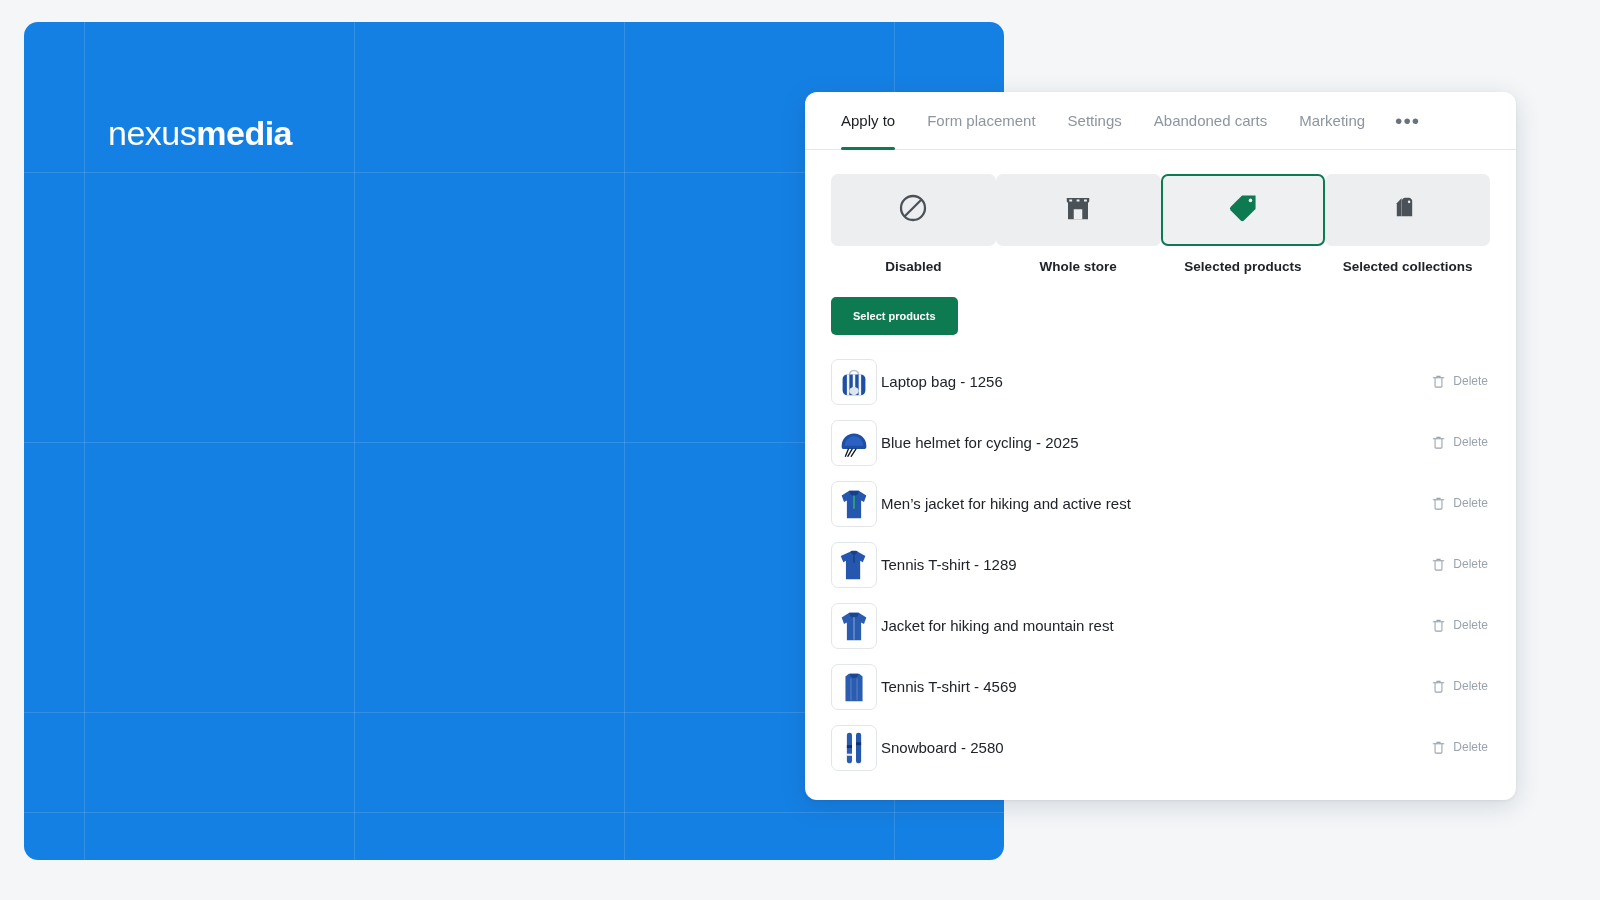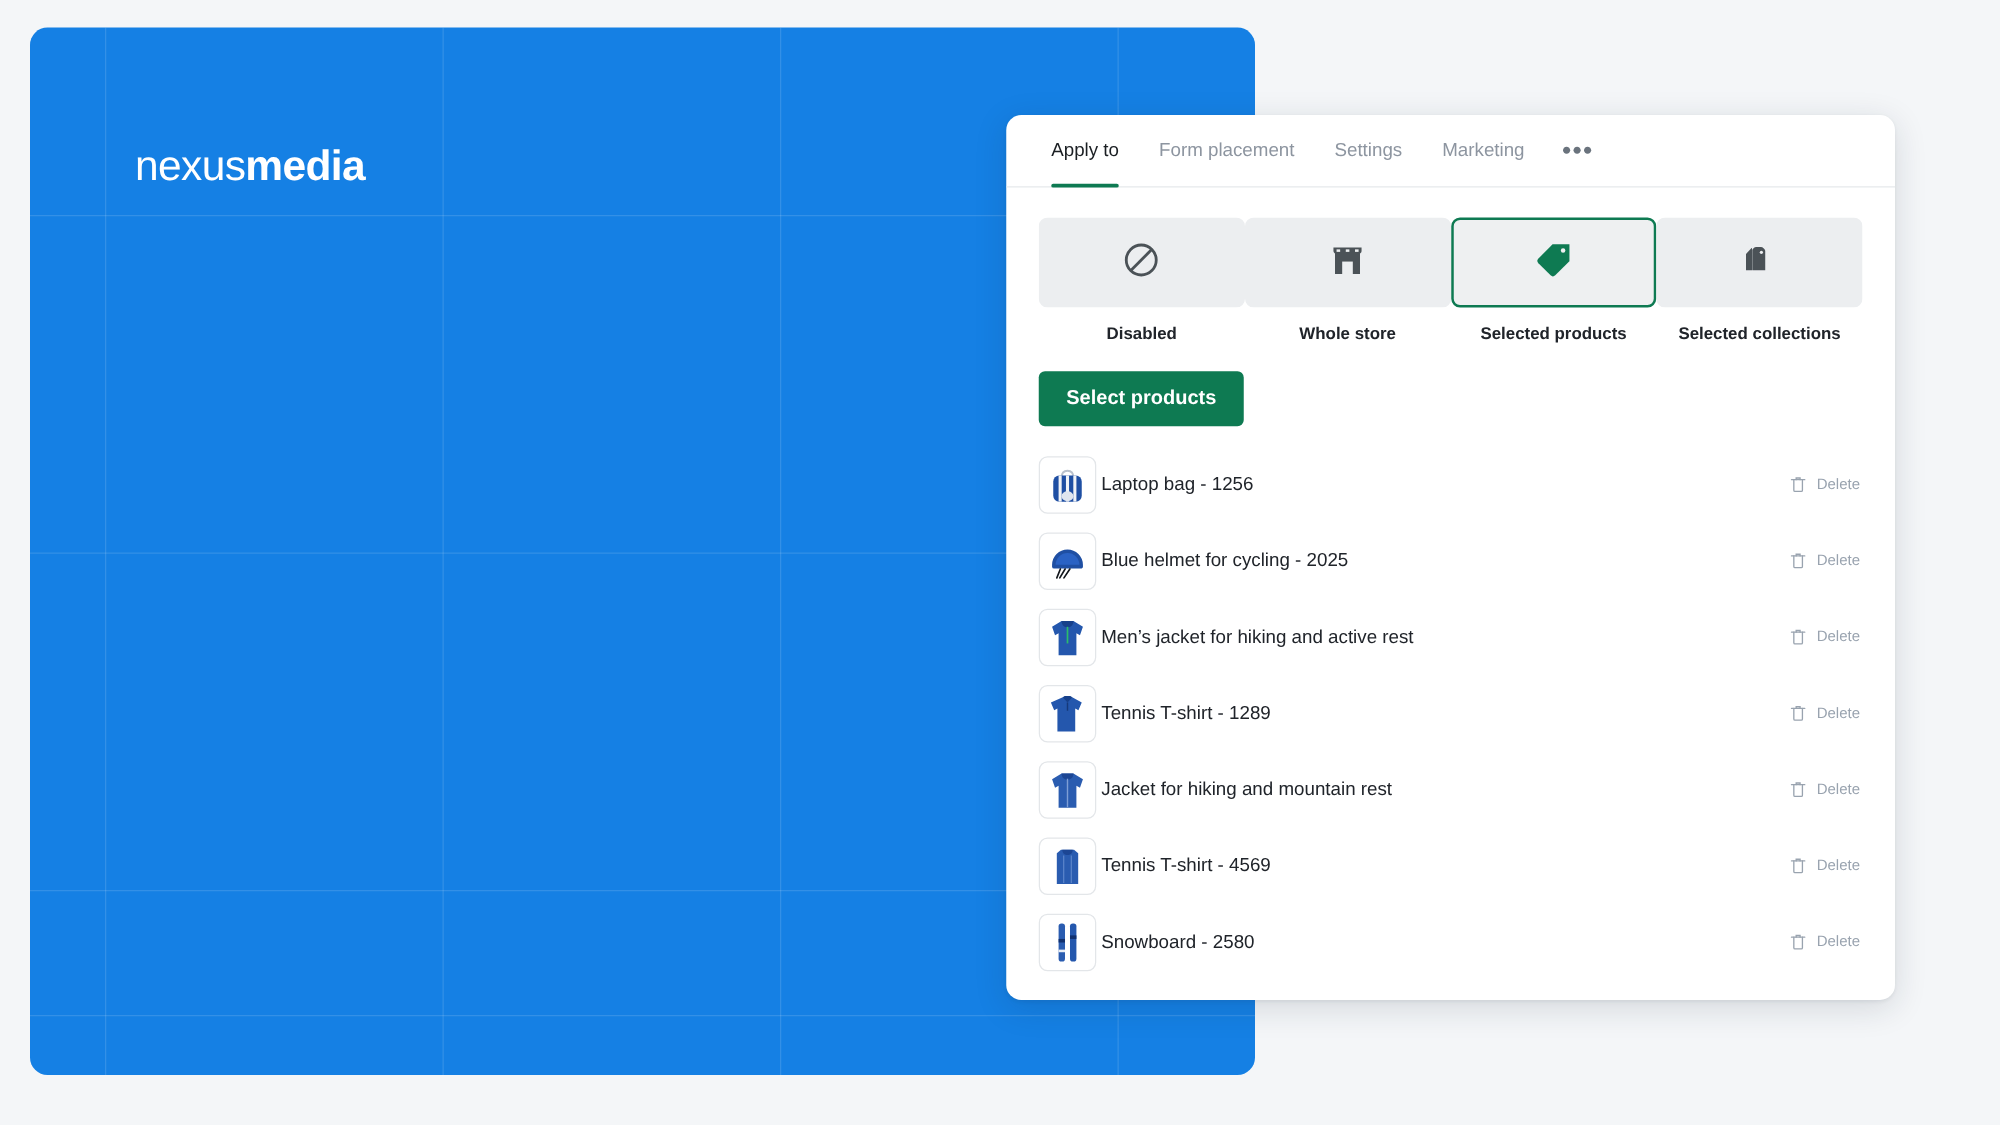--- a/index.html
+++ b/index.html
@@ -162,21 +162,21 @@
     color: #20242a;
     white-space: nowrap;
   }
 
   
   .btn-row { padding: 23px 26px 0 26px; }
   .btn-primary {
     display: inline-block;
     background: #0e7a52;
     color: #ffffff;
-    font-size: 16px;
+    font-size: 11px;
     font-weight: 600;
     padding: 13px 22px;
     border-radius: 5px;
     border: none;
     cursor: pointer;
     font-family: "Liberation Sans", sans-serif;
   }
 
   
   .product-list { padding: 16px 26px 0 26px; }
@@ -248,20 +248,23 @@
       <div class="tab active">
           <span>Apply to</span>
         </div>
       <div class="tab">
           <span>Form placement</span>
         </div>
       <div class="tab">
           <span>Settings</span>
         </div>
       <div class="tab">
+          <span>Abandoned carts</span>
+        </div>
+      <div class="tab">
           <span>Marketing</span>
         </div>
       <div class="tab-more">•••</div>
     </div>
 
     <div class="options">
 
       <div class="option">
         <div class="swatch">
           <span>

